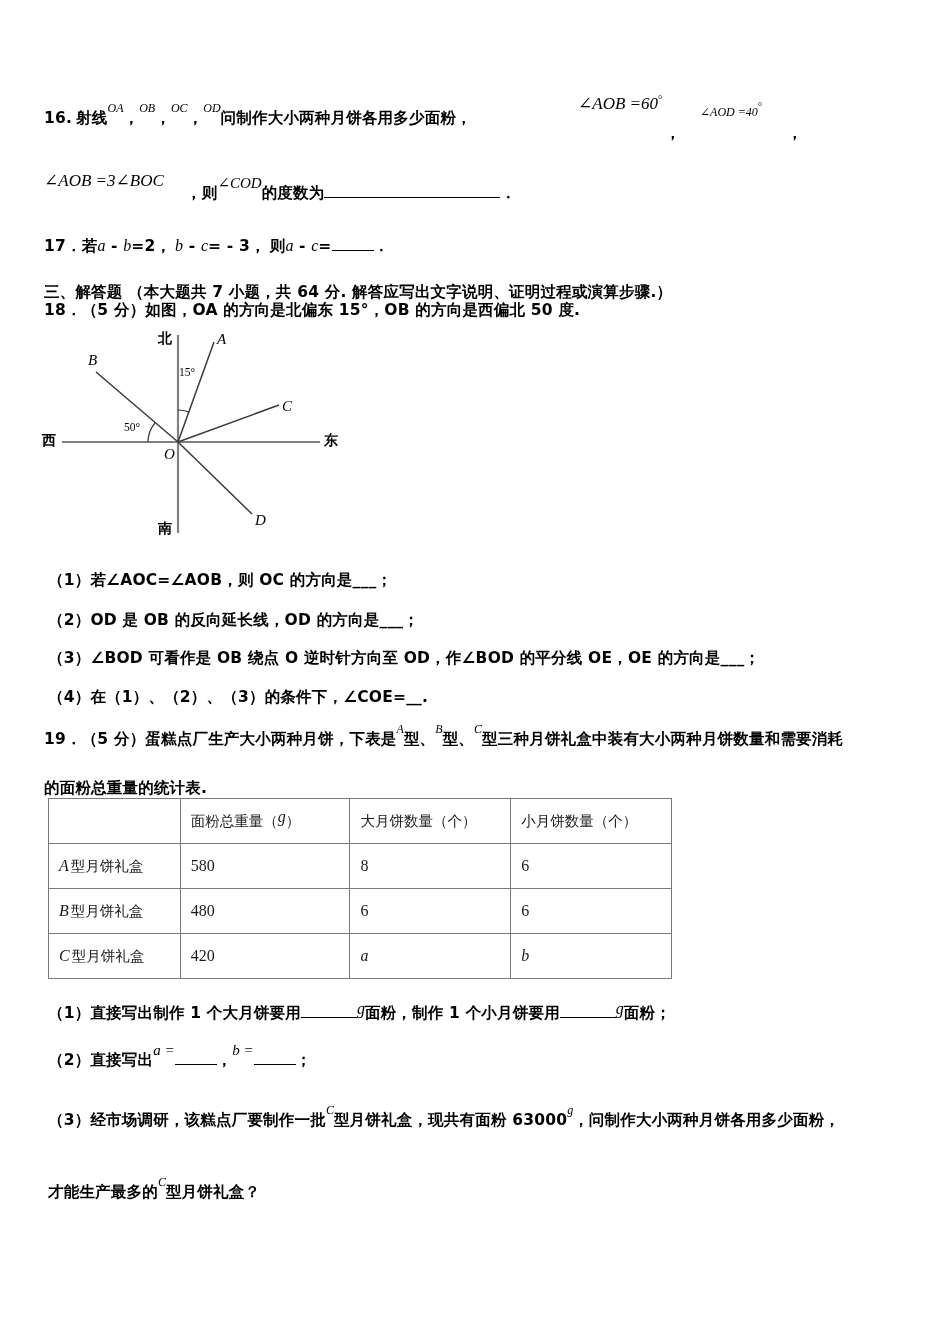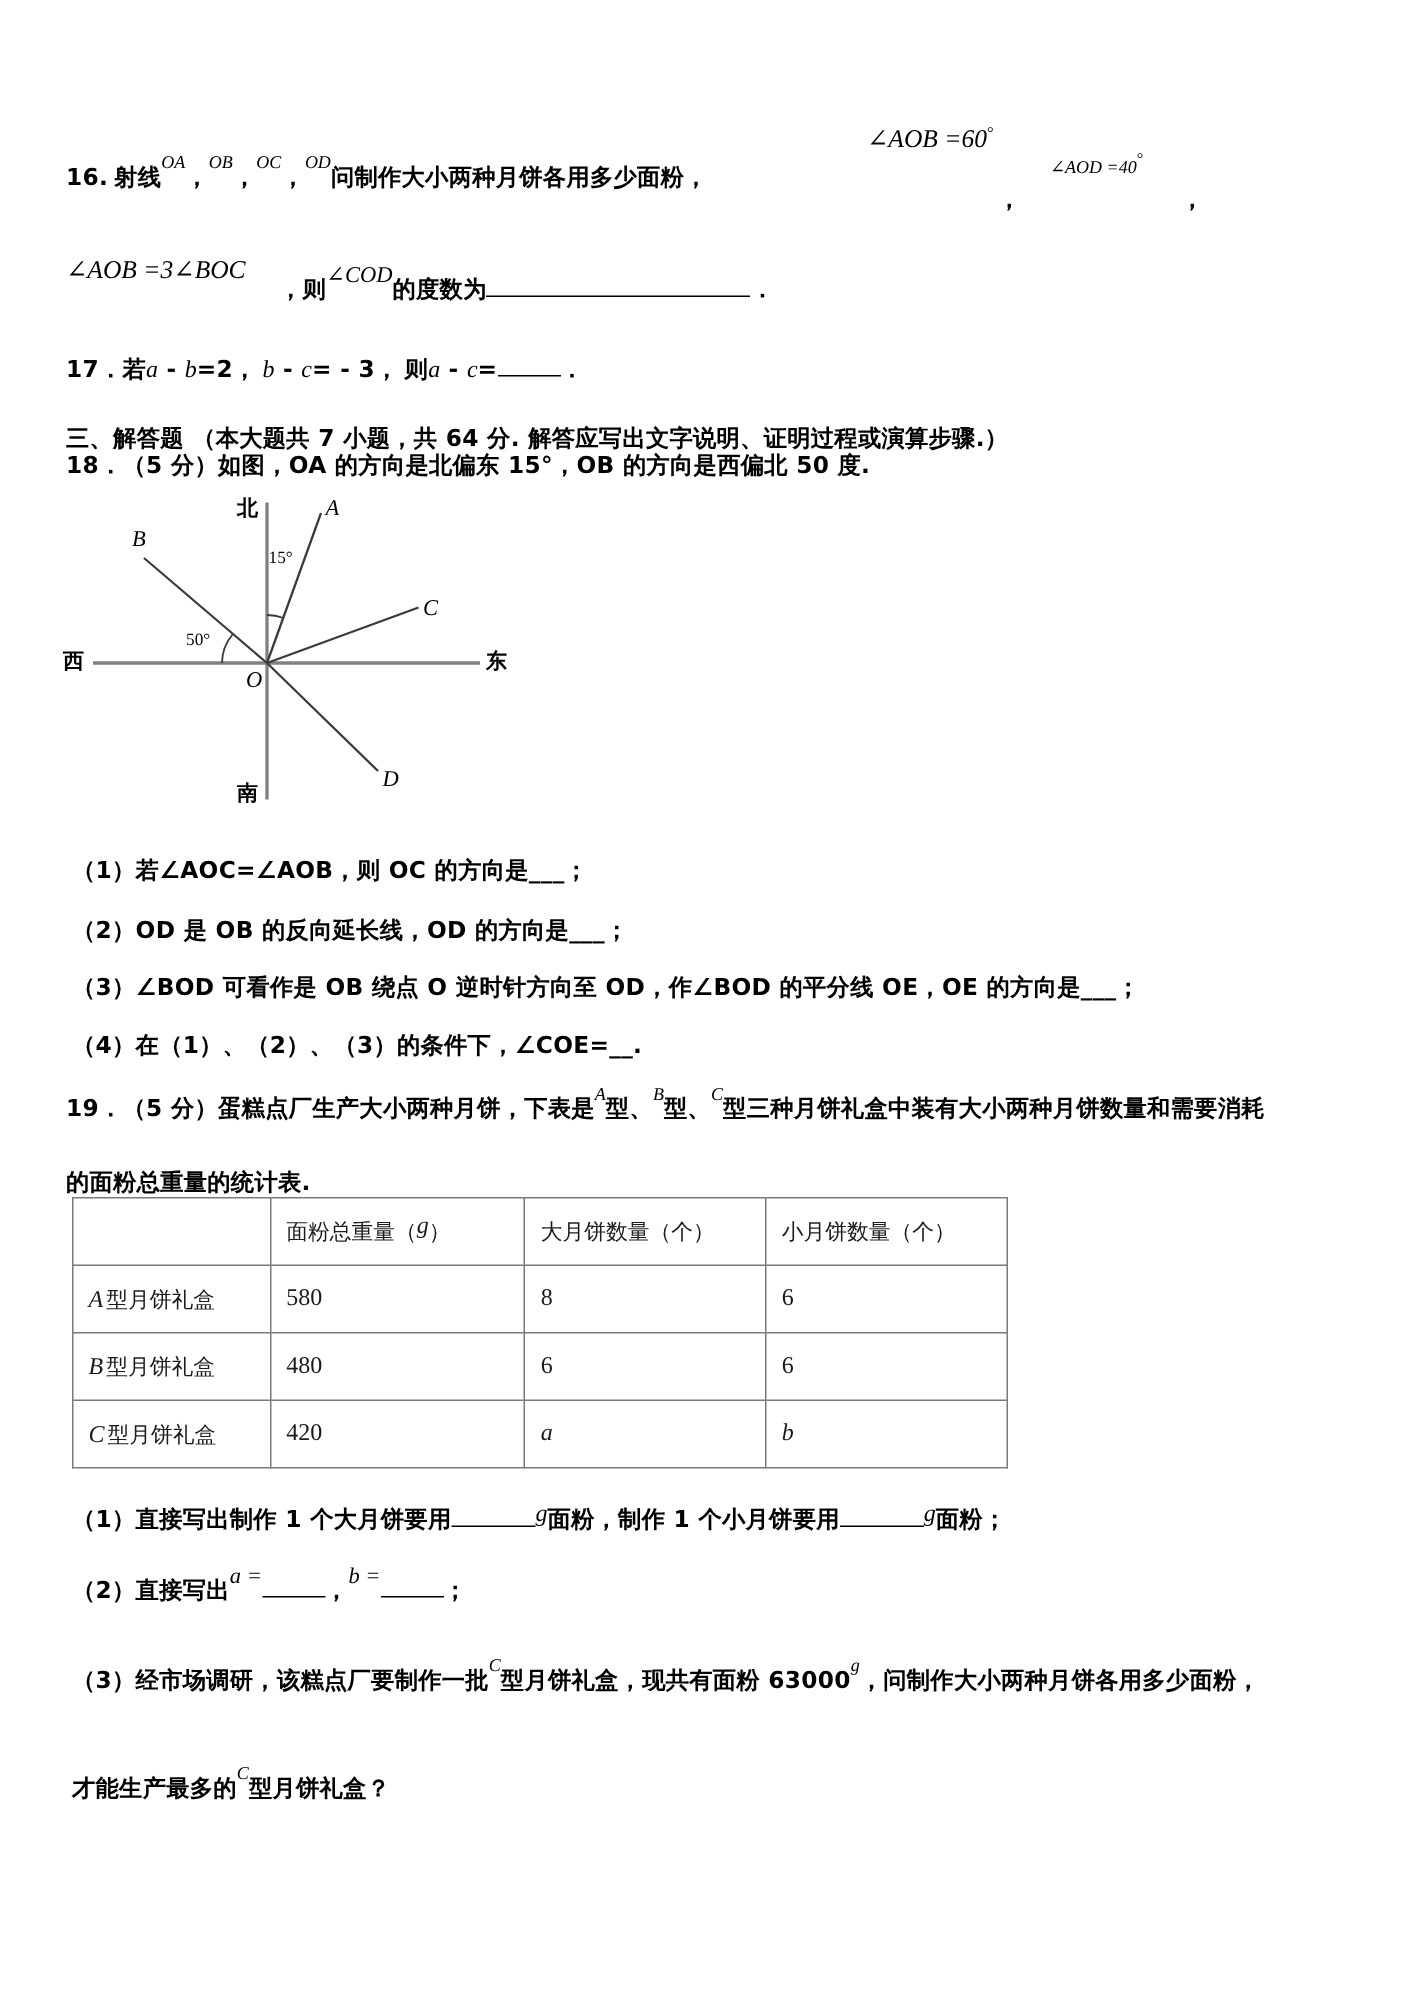--- a/index.html
+++ b/index.html
@@ -117,21 +117,21 @@
 </head>
 <body>
 
 <div class="page">
 
   <div class="blk" style="left:44px; top:108px;">
     <span class="cjk">16.</span>
     <span class="cjk">射线</span><span class="mi-sup">OA</span><span class="cjk">，</span><span class="mi-sup">OB</span><span class="cjk">，</span><span class="mi-sup">OC</span><span class="cjk">，</span><span class="mi-sup">OD</span><span class="cjk">问制作大小两种月饼各用多少面粉，</span>
   </div>
 
-  <div class="blk" style="left:578px; top:83px;">
+  <div class="blk" style="left:578px; top:93px;">
     <span class="mi" style="font-size:17px;">∠AOB =60</span><span class="deg">°</span>
   </div>
   <div class="blk cjk" style="left:665px; top:113px;">，</div>
 
   <div class="blk" style="left:700px; top:100px;">
     <span class="mi" style="font-size:12px;">∠AOD =40</span><span class="deg">°</span>
   </div>
   <div class="blk cjk" style="left:787px; top:113px;">，</div>
 
   <div class="blk" style="left:44px; top:170px;">

